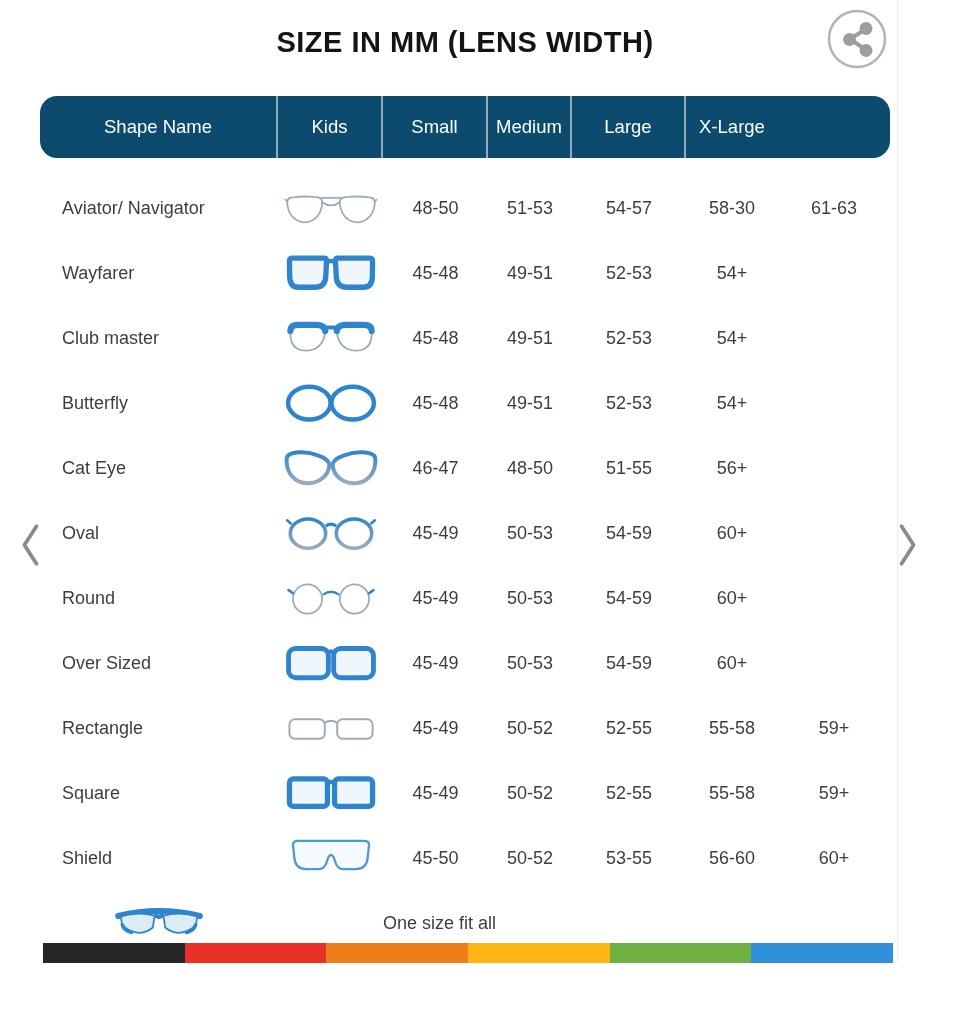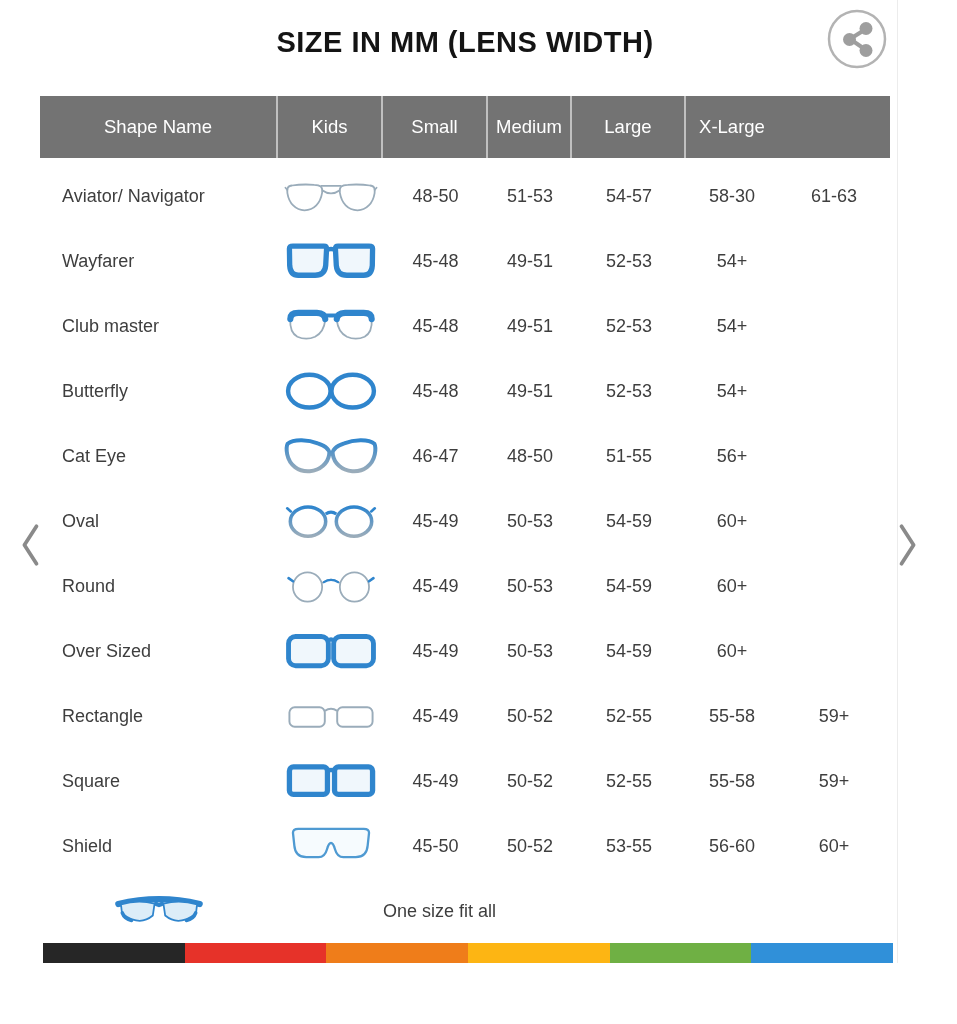--- a/index.html
+++ b/index.html
@@ -32,21 +32,21 @@
     display:grid; grid-template-columns:238px 105px 105px 84px 114px 92px 112px;
     height:62px;
   }
   .header-cell {
     display:flex; align-items:center; justify-content:center;
     color:#fff; font-size:18.5px;
     border-right:2px solid rgba(255,255,255,.55);
   }
   .header-cell:last-child { border-right:none; }
 
-  .table-body { padding-top:6px; }
+  .table-body { padding-top:18px; }
   .body-row {
     display:grid; grid-template-columns:238px 105px 105px 84px 114px 92px 112px;
     height:65px; align-items:center;
   }
   .cell { font-size:18px; color:#3e3e3e; }
   .shape-name { padding-left:22px; text-align:left; }
   .size-cell { text-align:center; }
   .span-cell { grid-column:3 / 8; text-align:left; }
   .shape-icon { display:flex; align-items:center; justify-content:center; }
   .shape-icon svg { width:96px; height:46px; display:block; }
@@ -90,21 +90,21 @@
     </svg>
   </button>
 
   <button class="chevron next">
     <svg viewBox="0 0 20 40">
       <polyline points="5,3 16,20 5,37" fill="none" stroke="#8a8a8a" stroke-width="3.4" stroke-linecap="round" stroke-linejoin="round"></polyline>
     </svg>
   </button>
 
   <div class="size-table">
-    <div class="header-row" id="header-row" style="background: #737373;">
+    <div class="header-row" id="header-row" style="background: #0c4a6e; border-radius: 17px;">
         <div class="header-cell">Shape Name</div>
         <div class="header-cell">Kids</div>
         <div class="header-cell">Small</div>
         <div class="header-cell">Medium</div>
         <div class="header-cell">Large</div>
         <div class="header-cell">X-Large</div>
       </div>
     <div class="table-body" id="table-body">
         <div class="body-row">
           <div class="cell shape-name">Aviator/ Navigator</div>

